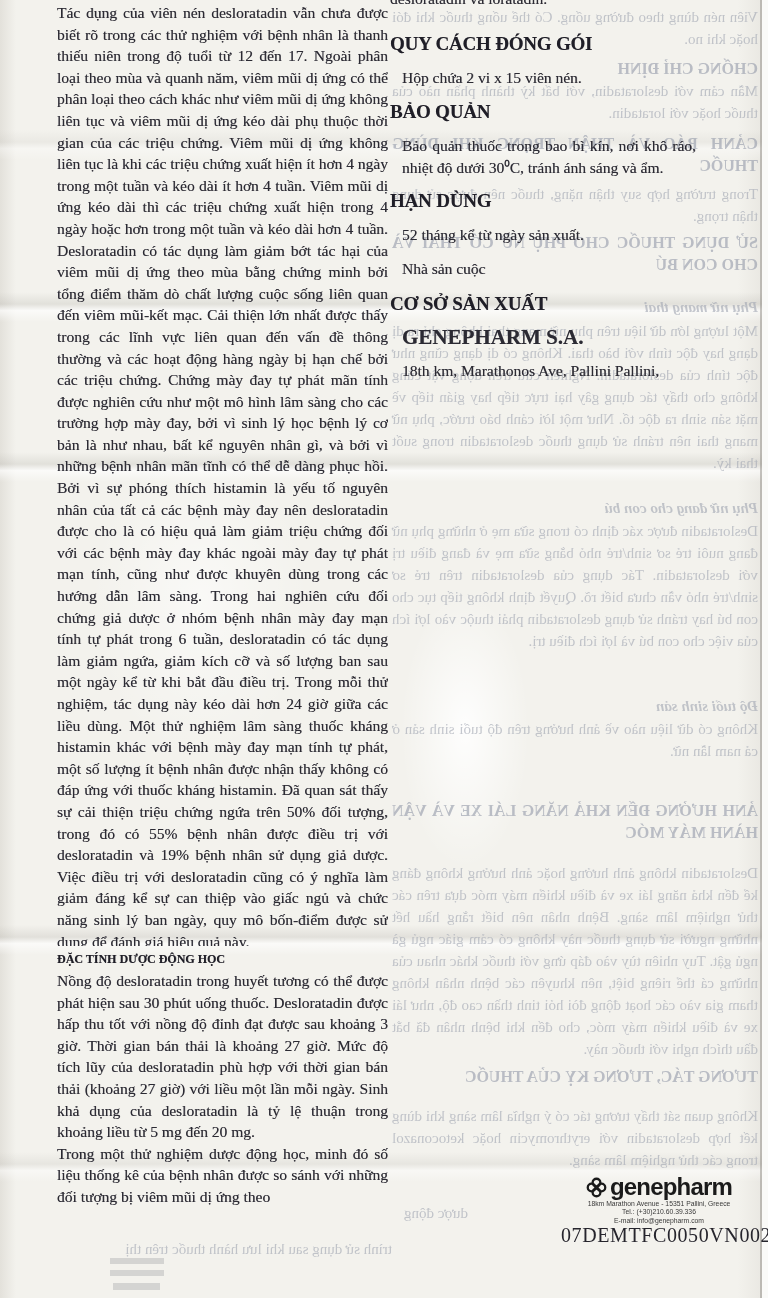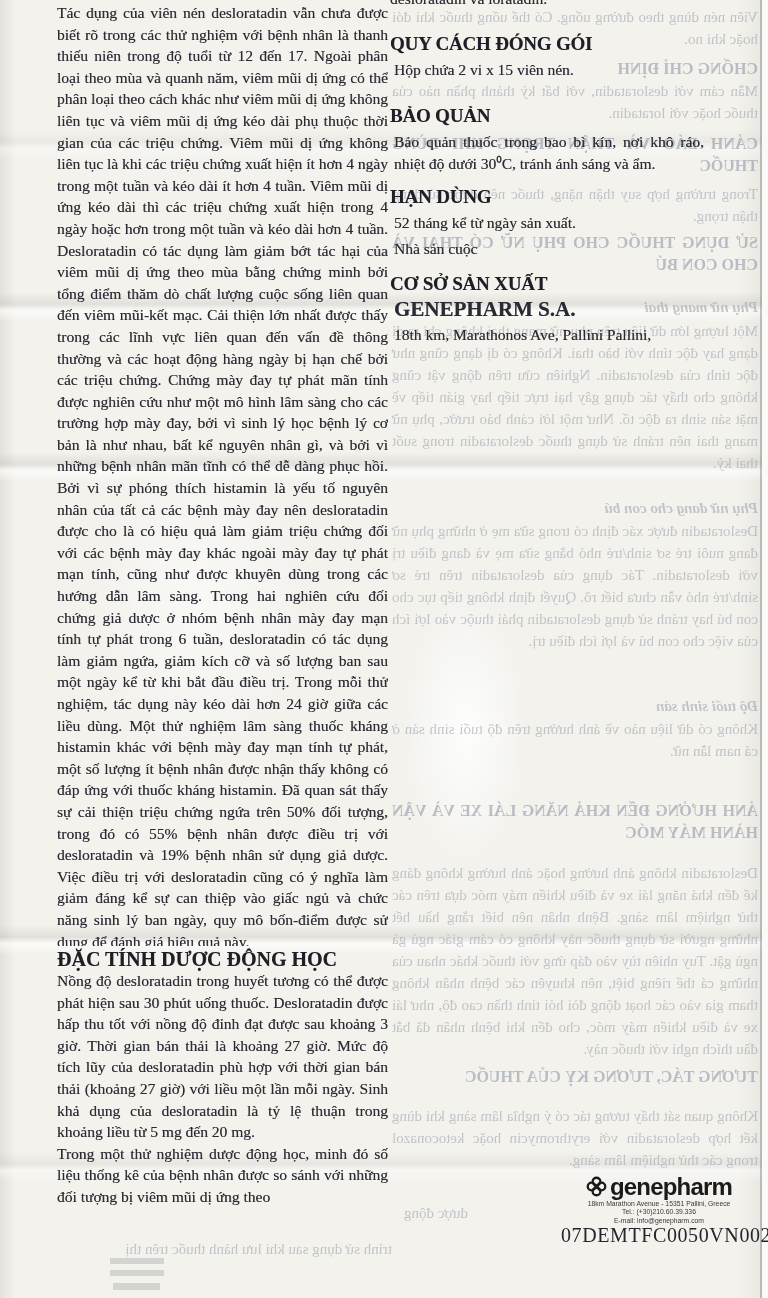--- a/index.html
+++ b/index.html
@@ -18,36 +18,36 @@
     background:radial-gradient(ellipse at center, rgba(255,255,255,0.9) 0%, rgba(255,255,255,0) 70%);}
   .edge-line{position:absolute;top:0;bottom:0;right:6px;width:2px;background:rgba(132,129,122,0.45);}
   .edge-white{position:absolute;top:0;bottom:0;right:0;width:6px;background:#fafaf8;}
 
   
   .ink{color:#2b2a33;text-shadow:0.3px 0.3px 0.6px rgba(43,42,51,0.5);}
   .body{font-size:15.5px;line-height:21.6px;text-align:justify;margin:0;}
   .col-left-top{position:absolute;left:57px;top:2px;width:331px;height:944px;overflow:hidden;}
   .col-left-bottom{position:absolute;left:57px;top:948px;width:331px;}
   .col-right{position:absolute;left:390px;top:-12px;width:318px;}
-  h2.sec-big{font-size:20px;line-height:22px;margin:0;font-weight:bold;color:#1f1e27;text-shadow:0.3px 0.3px 0.6px rgba(31,30,39,0.5);}
+  h2.sec-big{font-size:12px;line-height:22px;margin:0;font-weight:bold;color:#1f1e27;text-shadow:0.3px 0.3px 0.6px rgba(31,30,39,0.5);}
   h3.sub{font-size:16.5px;line-height:22px;margin:14px 0 2px 0;font-weight:bold;color:#1f1e27;}
   .rc-h{font-size:19px;line-height:22px;font-weight:bold;margin:0;color:#1f1e27;letter-spacing:-0.2px;text-shadow:0.3px 0.3px 0.6px rgba(31,30,39,0.5);}
-  .rc-b{margin:4px;}
+  .rc-b{margin:12px;}
   .bold-line{font-weight:bold;}
 
   
   .bleed{position:absolute;transform:scaleX(-1);color:#a2a7b3;opacity:0.62;
     font-size:15px;line-height:22px;text-align:justify;filter:blur(0.6px);pointer-events:none;}
   .bleed.bd{font-weight:bold;color:#969cab;font-size:16px;}
   .bleed.it{font-style:italic;font-weight:bold;}
   .strip{position:absolute;background:rgba(142,142,150,0.30);filter:blur(0.7px);}
 
   
   .logo-wrap{position:absolute;left:566px;top:1176px;width:186px;text-align:center;}
-  .logo-row{display:flex;justify-content:center;gap:3px;}
+  .logo-row{display:flex;align-items:center;justify-content:center;gap:3px;}
   .logo-text{font-family:"Liberation Sans", sans-serif;font-weight:bold;font-size:24px;letter-spacing:-0.8px;color:#1a1a1a;line-height:22px;}
   .logo-addr{font-family:"Liberation Sans", sans-serif;font-size:6.8px;line-height:8.4px;color:#3a3a3a;margin-top:2px;}
   .batch-code{position:absolute;left:561px;top:1224px;font-size:20px;letter-spacing:0.6px;color:#26252d;font-family:"Liberation Serif", serif;}
 </style>
 </head>
 <body>
 
 <div class="page">
 
   <div class="crease" style="top:130px;opacity:.5"></div>
@@ -90,21 +90,21 @@
     <p class="body">Nồng độ desloratadin trong huyết tương có thể được phát hiện sau 30 phút uống thuốc. Desloratadin được hấp thu tốt với nồng độ đỉnh đạt được sau khoảng 3 giờ. Thời gian bán thải là khoảng 27 giờ. Mức độ tích lũy của desloratadin phù hợp với thời gian bán thải (khoảng 27 giờ) với liều một lần mỗi ngày. Sinh khả dụng của desloratadin là tỷ lệ thuận trong khoảng liều từ 5 mg đến 20 mg.</p>
     <p class="body">Trong một thử nghiệm dược động học, minh đó số liệu thống kê của bệnh nhân được so sánh với những đối tượng bị viêm mũi dị ứng theo</p>
   </div>
 
   <div class="col-right ink">
     <p class="body">desloratadin và loratadin.</p>
 
     <h2 class="rc-h" style="margin-top:23px">QUY CÁCH ĐÓNG GÓI</h2>
     <p class="body rc-b">Hộp chứa 2 vi x 15 viên nén.</p>
 
-    <h2 class="rc-h" style="margin-top:25px">BẢO QUẢN</h2>
+    <h2 class="rc-h" style="margin-top:13px">BẢO QUẢN</h2>
     <p class="body rc-b">Bảo quản thuốc trong bao bì kín, nơi khô ráo, nhiệt độ dưới 30⁰C, tránh ánh sáng và ẩm.</p>
 
     <h2 class="rc-h" style="margin-top:12px">HẠN DÙNG</h2>
     <p class="body rc-b">52 tháng kể từ ngày sản xuất.</p>
 
     <p class="body rc-b">Nhà sản cuộc</p>
 
     <h2 class="rc-h" style="margin-top:13px">CƠ SỞ SẢN XUẤT</h2>
     <p class="body rc-b bold-line" style="font-size:21px">GENEPHARM S.A.</p>
     <p class="body rc-b">18th km, Marathonos Ave, Pallini Pallini,</p>

